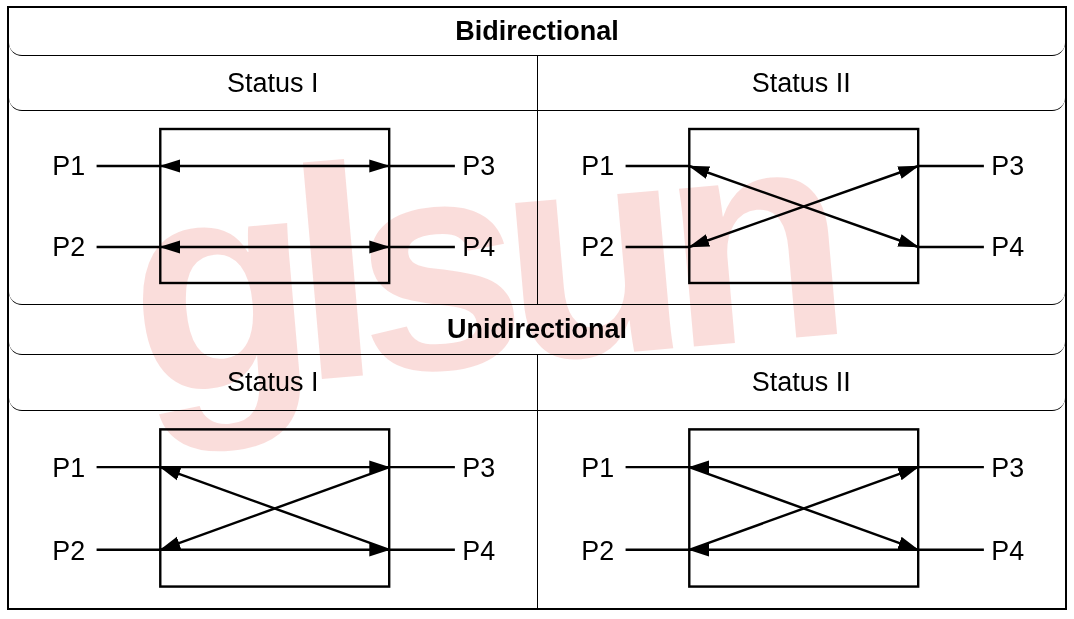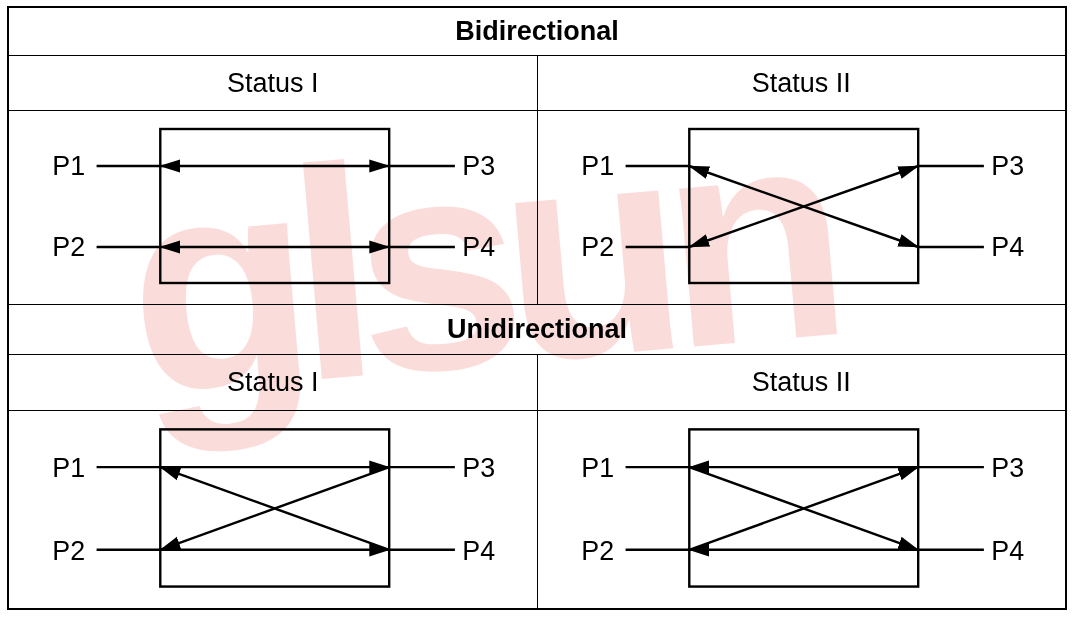--- a/index.html
+++ b/index.html
@@ -11,21 +11,21 @@
     position:absolute;left:128px;top:96px;z-index:0;
     font-size:300px;font-weight:bold;letter-spacing:-20px;line-height:1.1;
     color:rgba(230,100,92,0.22);transform:rotate(-5deg);
     white-space:nowrap;user-select:none;pointer-events:none;
   }
   .grid{
     position:absolute;left:7px;top:6px;right:7px;bottom:9px;z-index:1;
     border:2px solid #000;display:flex;flex-direction:column;
   }
   .row{display:flex;flex-direction:row;}
-  .row.sep{border-bottom:1.5px solid #000;}
+  .row.sep{border-bottom:1.5px solid #000;border-radius:13px;}
   .title-row{height:47px;}
   .title-row-2{height:49px;}
   .status-row{height:54px;}
   .status-row-2{height:55px;}
   .diagram-row{height:193px;}
   .diagram-row-2{flex:1;}
   .sec-title{
     flex:1;display:flex;align-items:center;justify-content:center;
     font-weight:bold;font-size:27px;
   }

